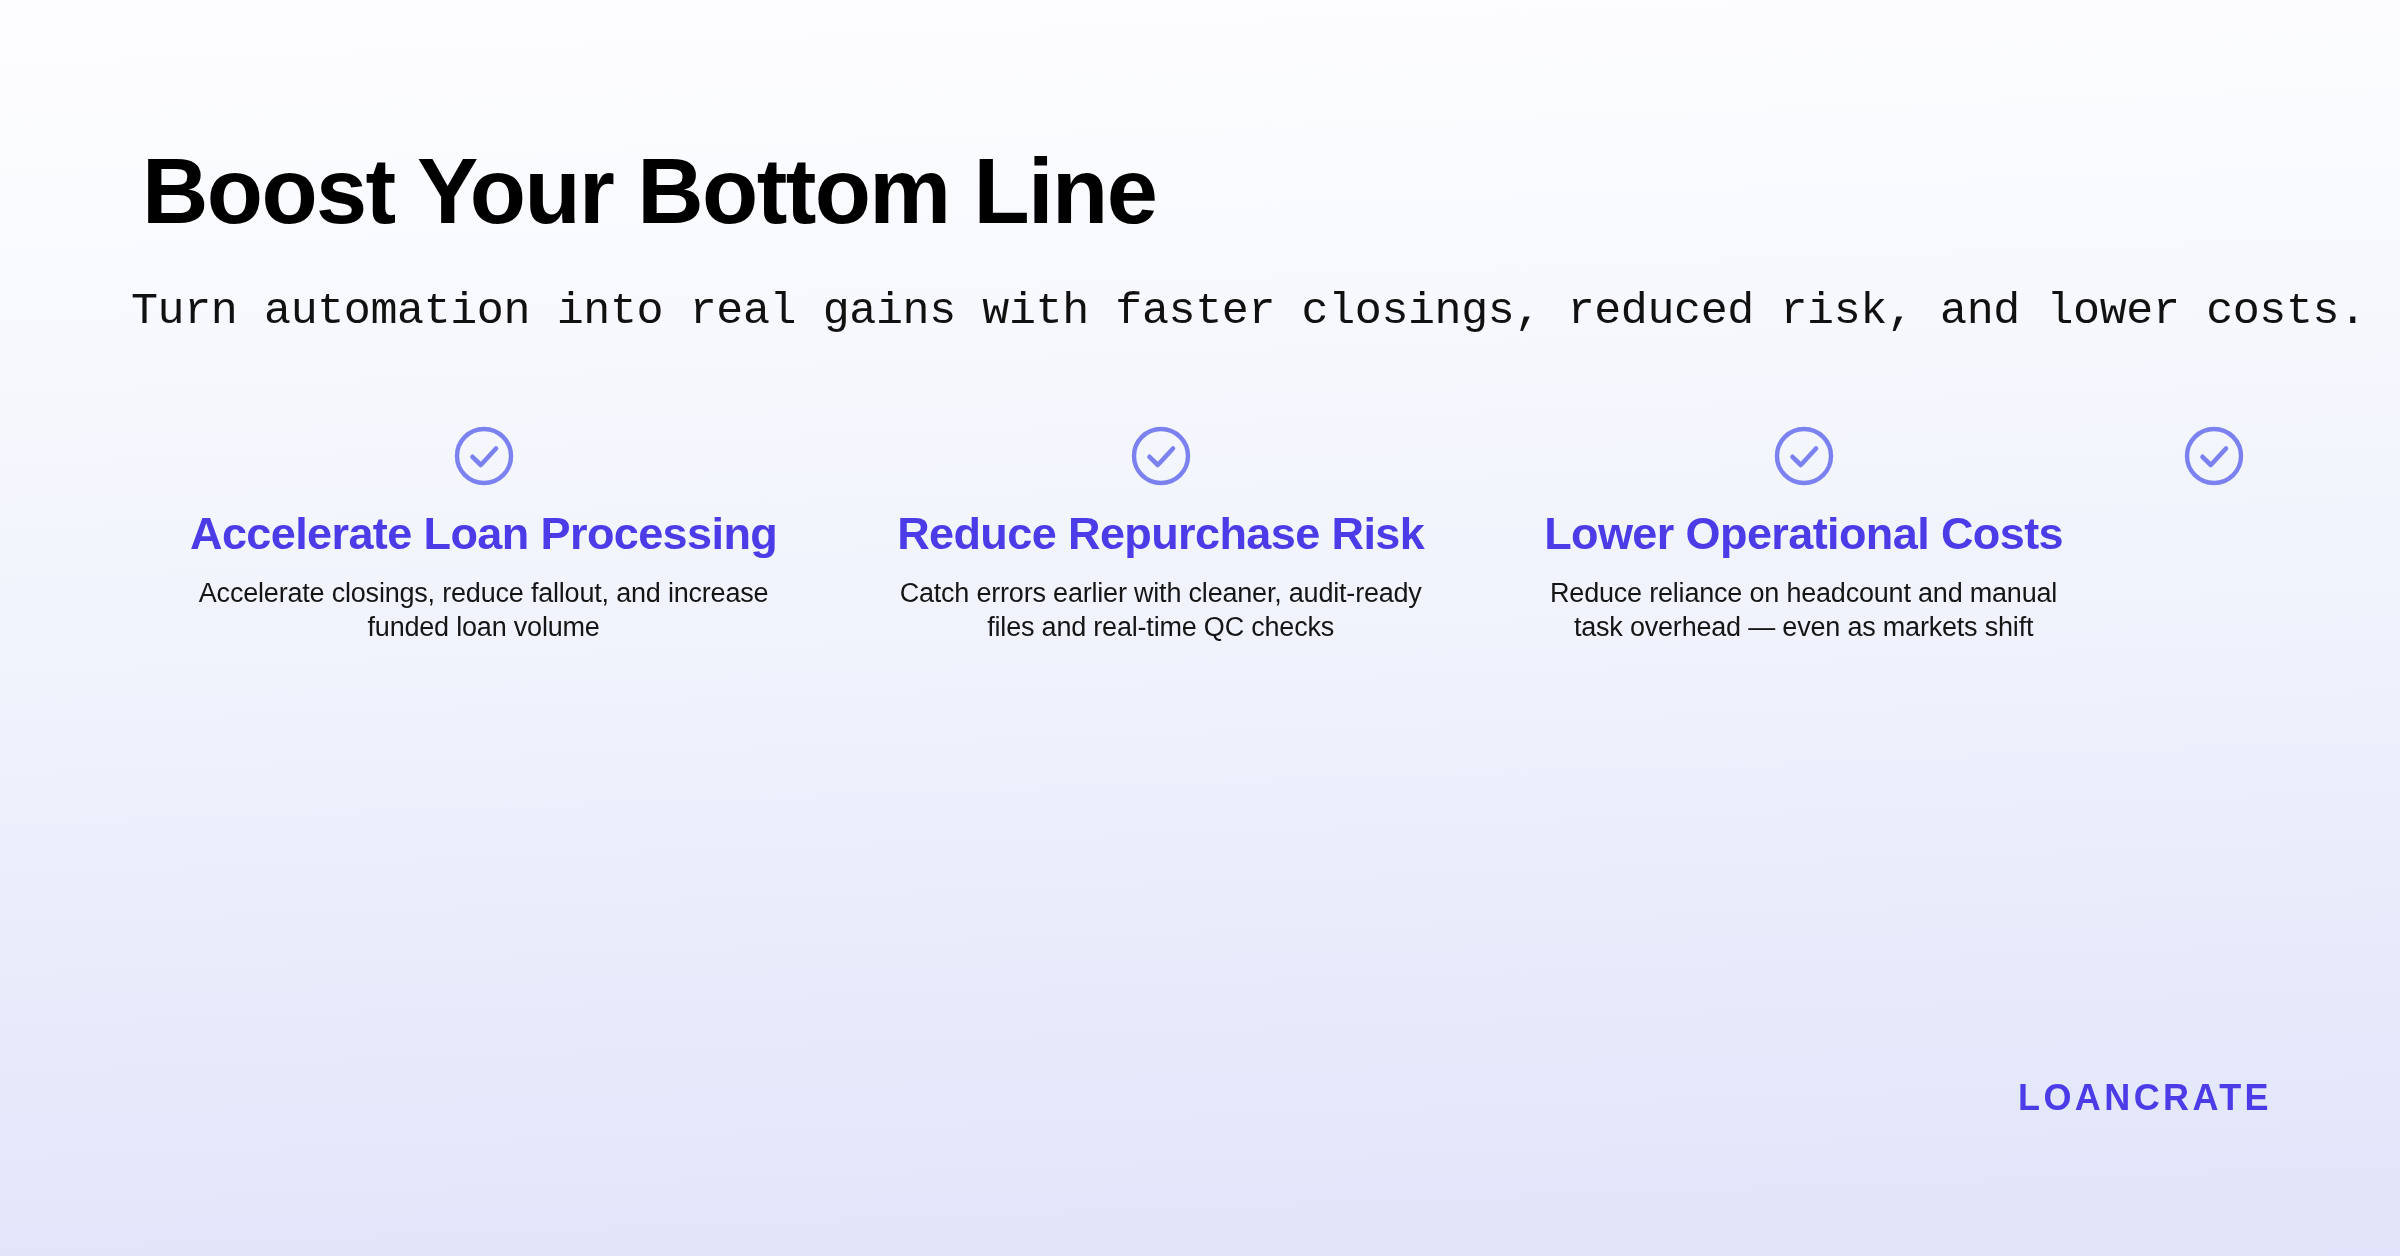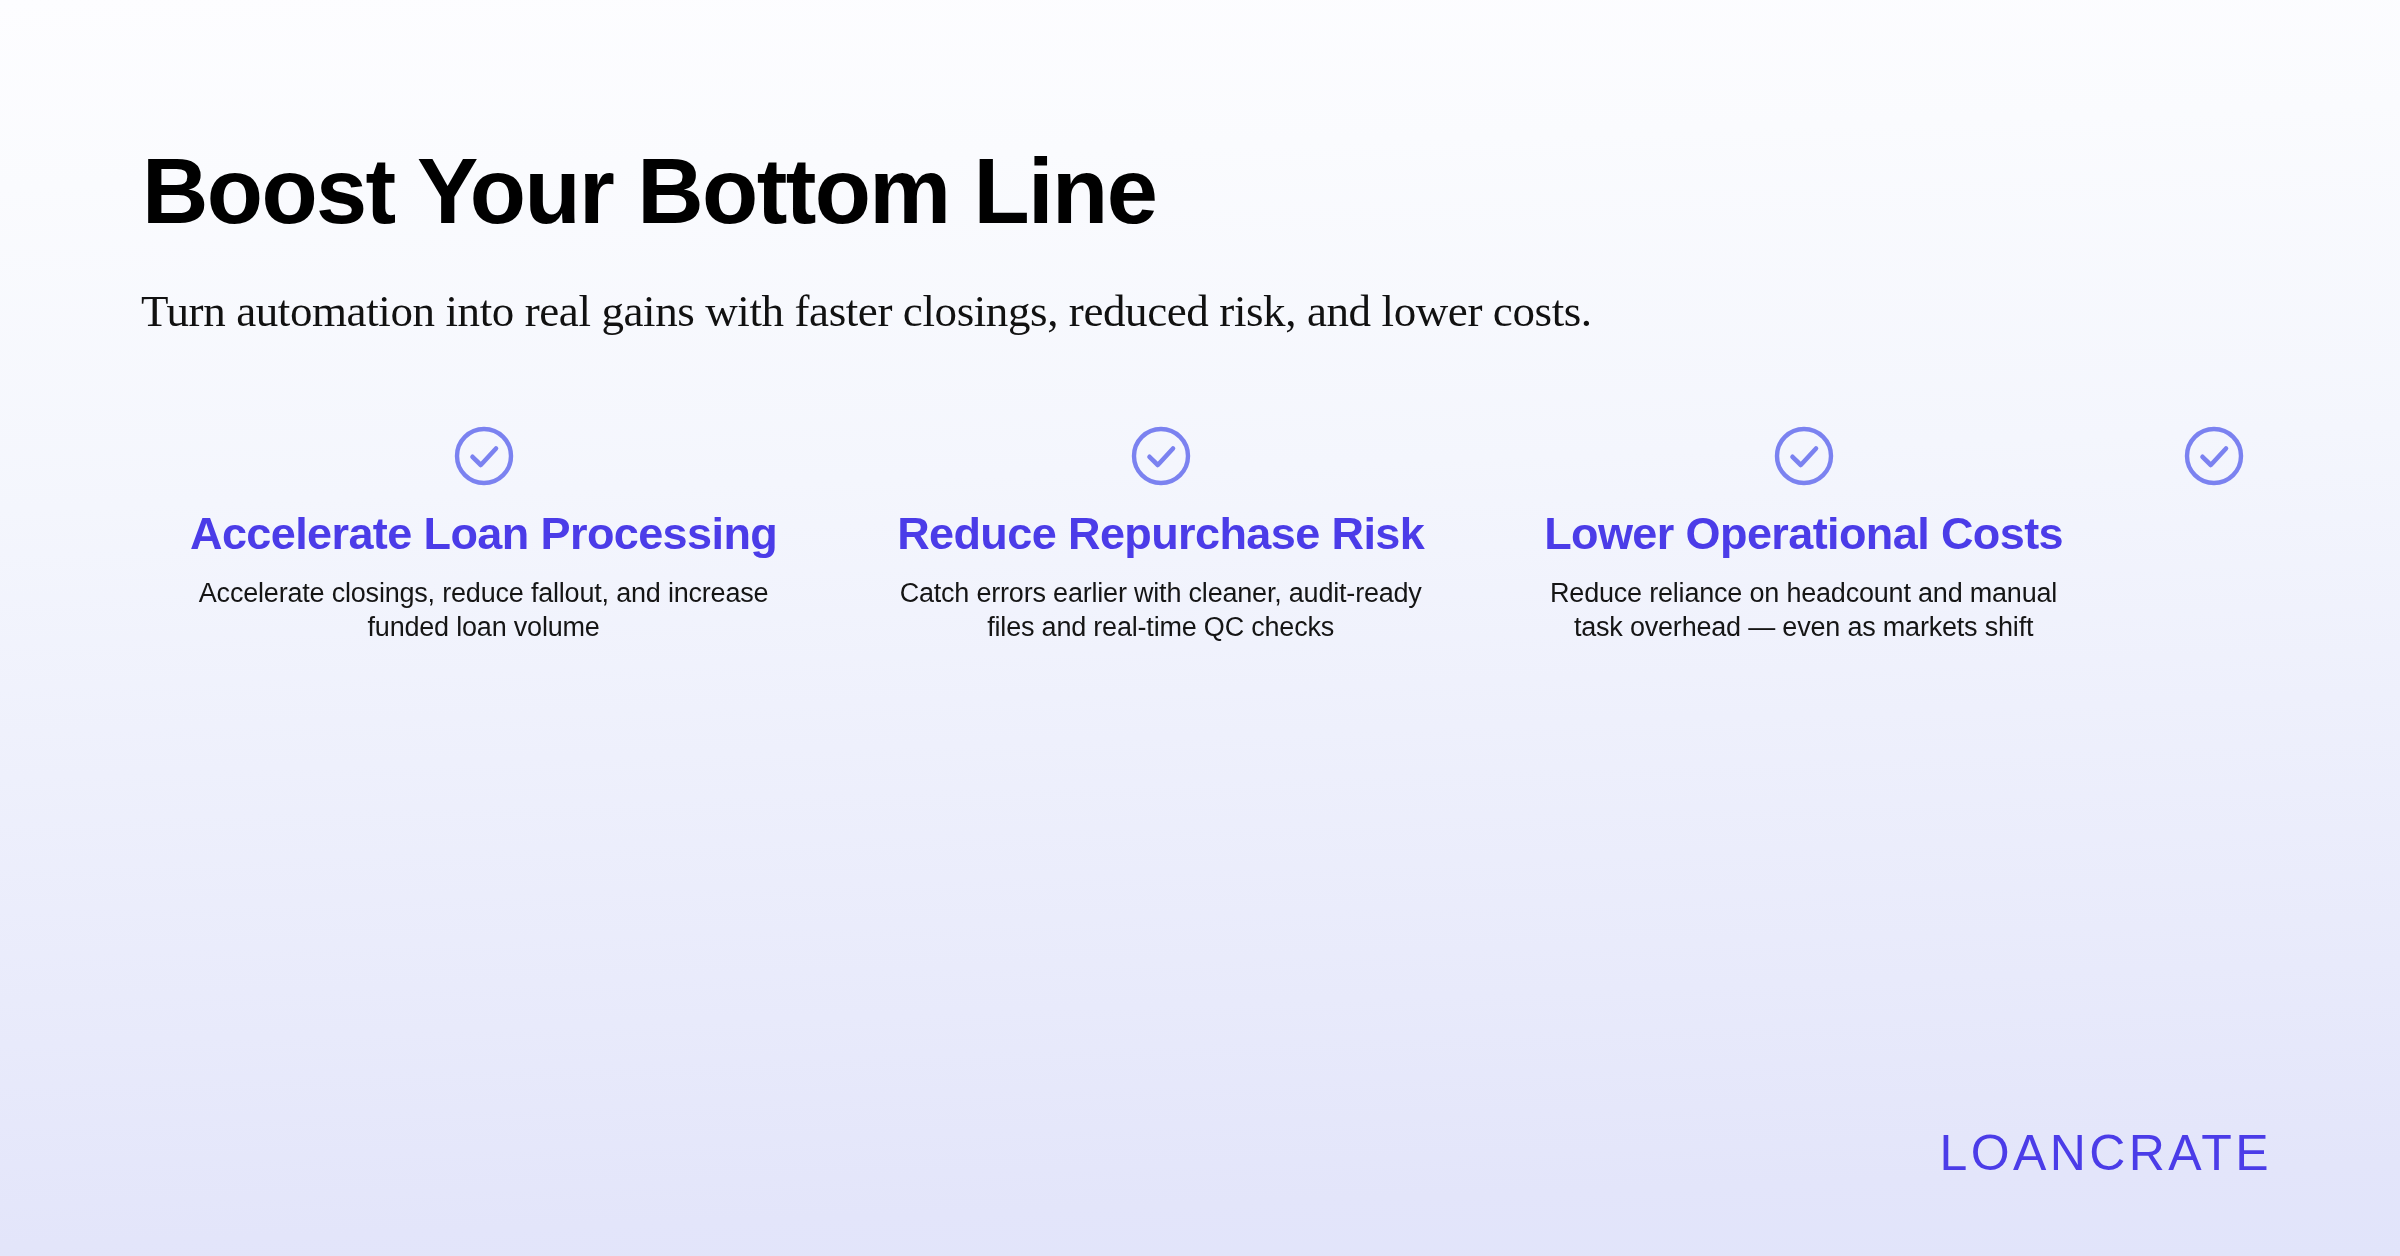--- a/index.html
+++ b/index.html
@@ -42,23 +42,23 @@
     margin: 17px;
     font-family: "Liberation Sans", sans-serif;
     font-size: 92px;
     line-height: 1.02;
     font-weight: 700;
     letter-spacing: -1.6px;
     color: #000000;
     white-space: nowrap;
   }
   .page-subtitle {
-    margin: 16px;
+    margin: 6px;
     padding-top: 30px;
-    font-family: Liberation Serif, serif;
+    font-family: Liberation Mono, monospace;
     font-size: 45px;
     line-height: 1.14;
     font-weight: 400;
     letter-spacing: -0.4px;
     color: #111111;
     white-space: nowrap;
   }
 
   
   .benefit-grid {
@@ -115,24 +115,24 @@
     font-weight: 400;
     letter-spacing: -0.2px;
     color: #151515;
     max-width: 840px;
   }
 
   
   .brand-logo {
     position: absolute;
     right: 128px;
-    top: 1124px;
+    top: 1077px;
     font-family: "Liberation Sans", sans-serif;
-    font-size: 50px;
-    font-weight: 400;
+    font-size: 36px;
+    font-weight: 700;
     letter-spacing: 3.4px;
     color: #4b3ce8;
     white-space: nowrap;
   }
 </style>
 </head>
 <body>
 
 <div id="slide">
 

